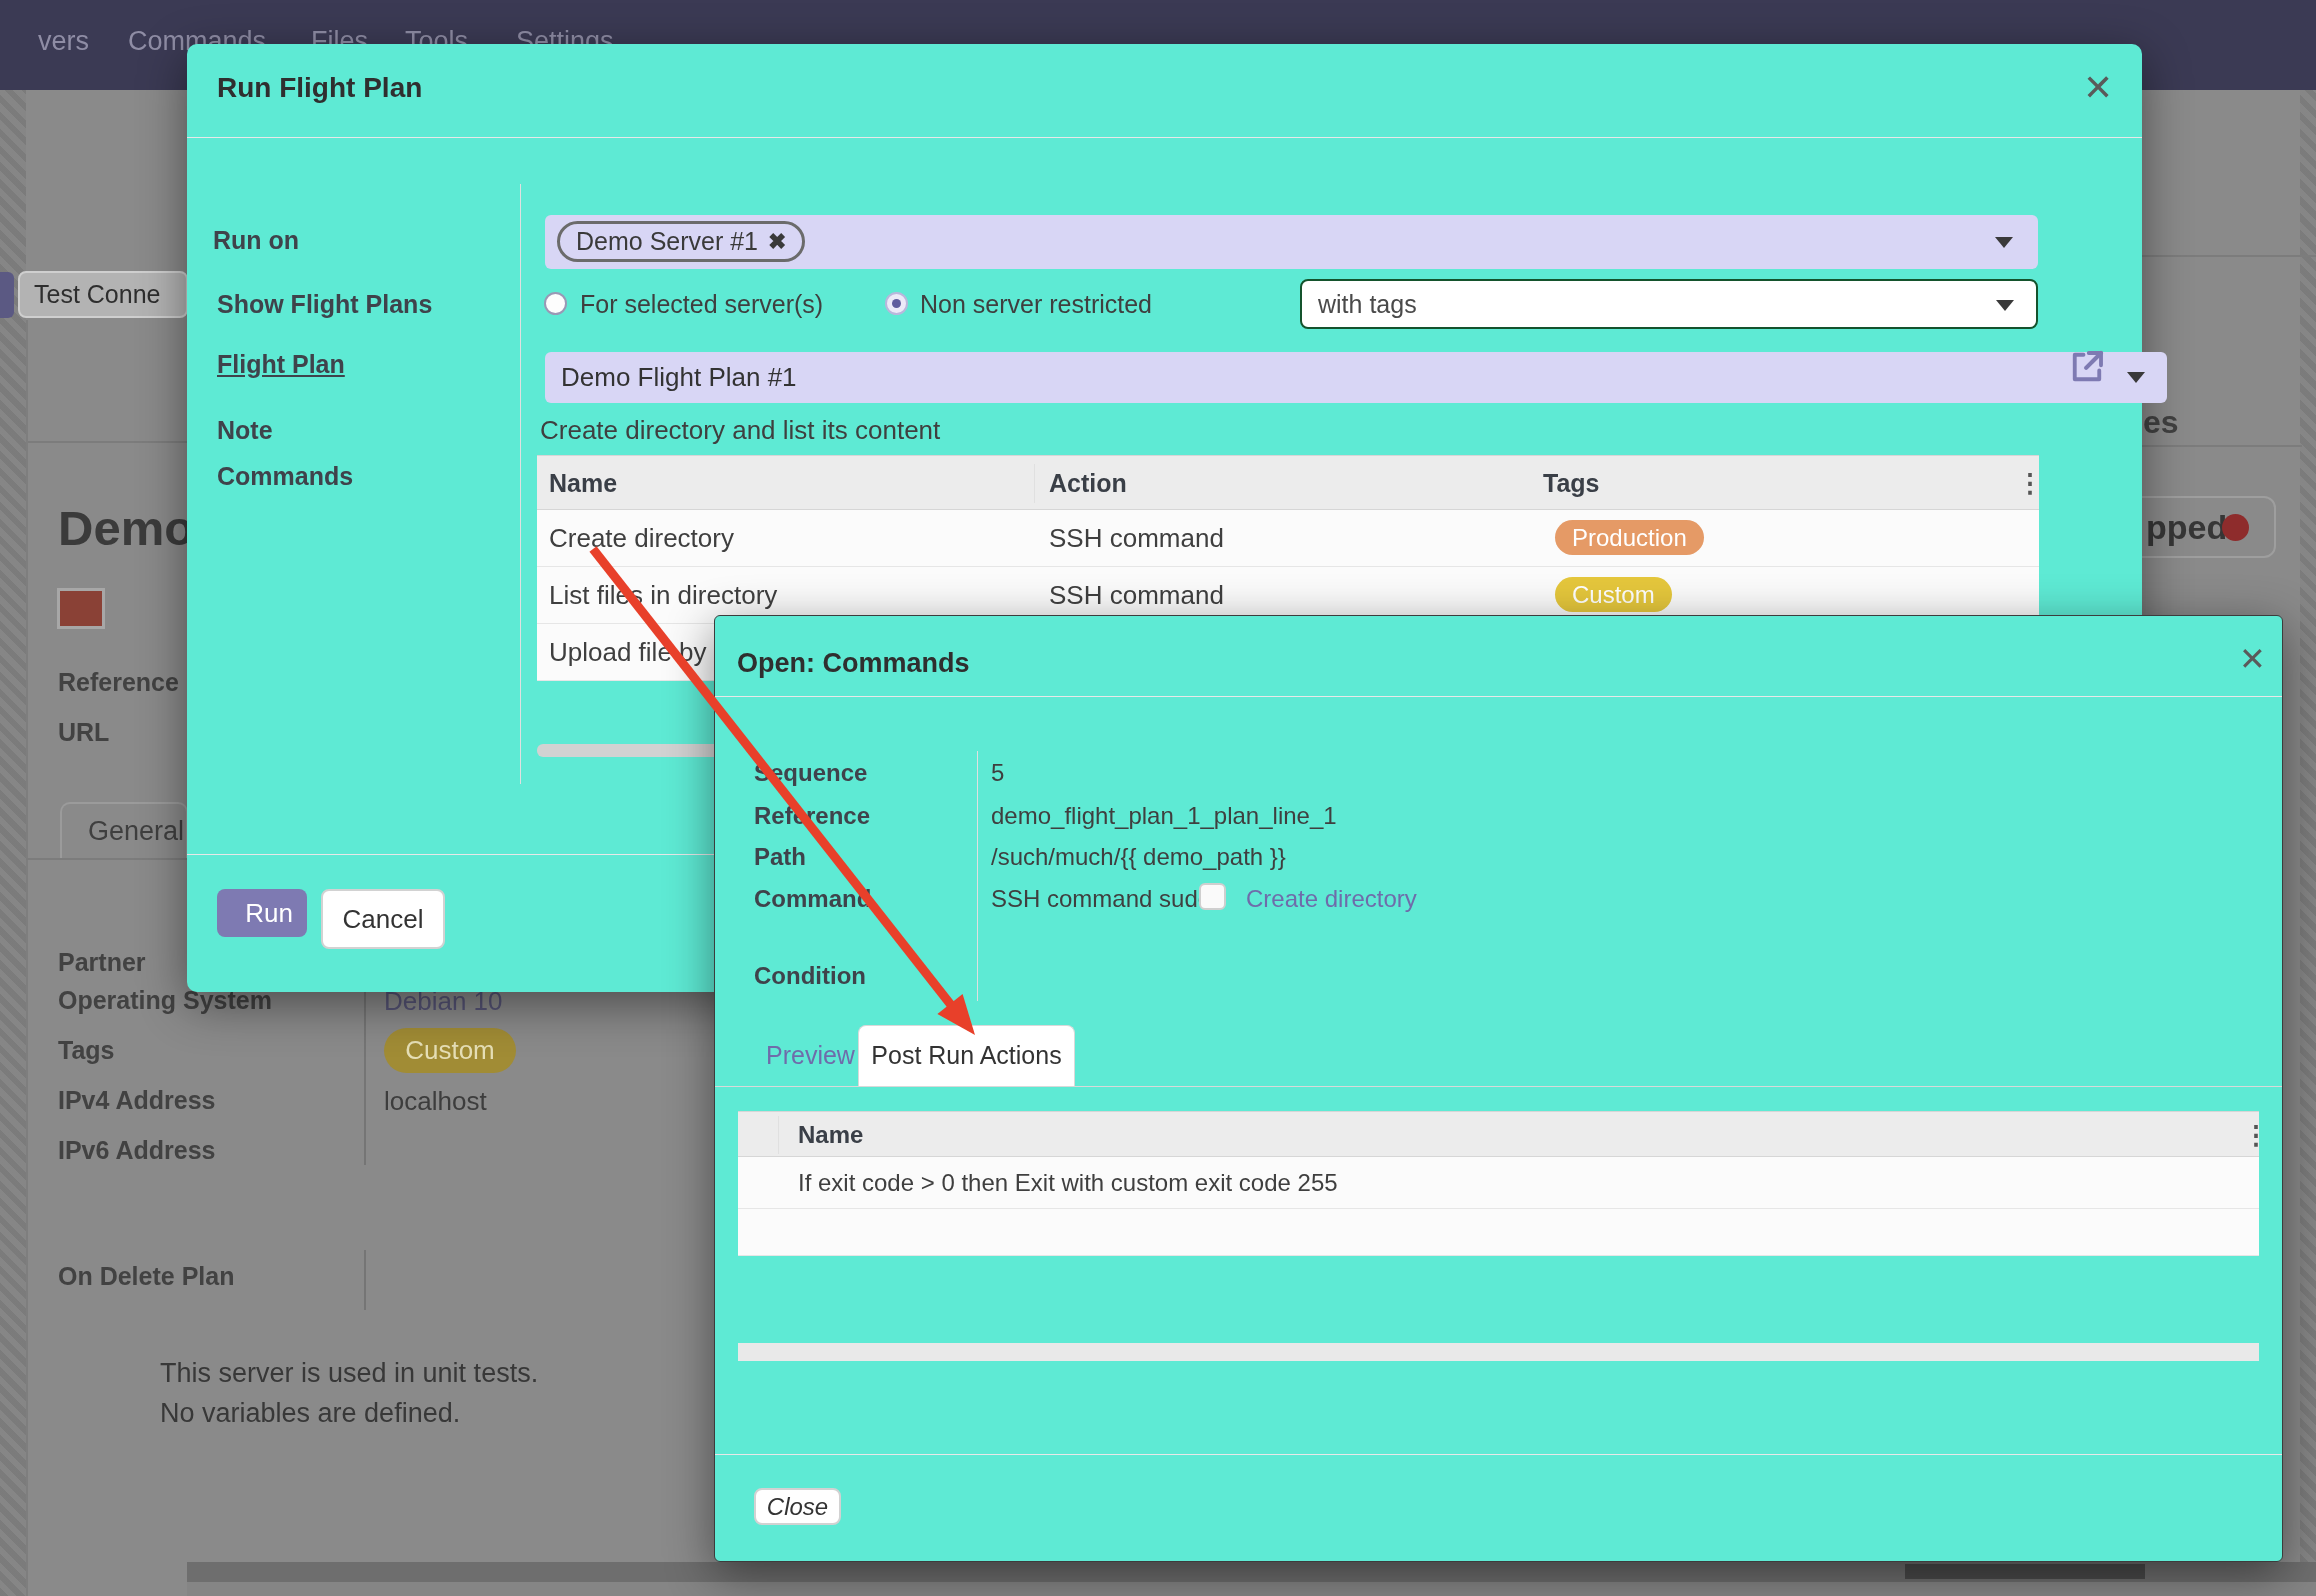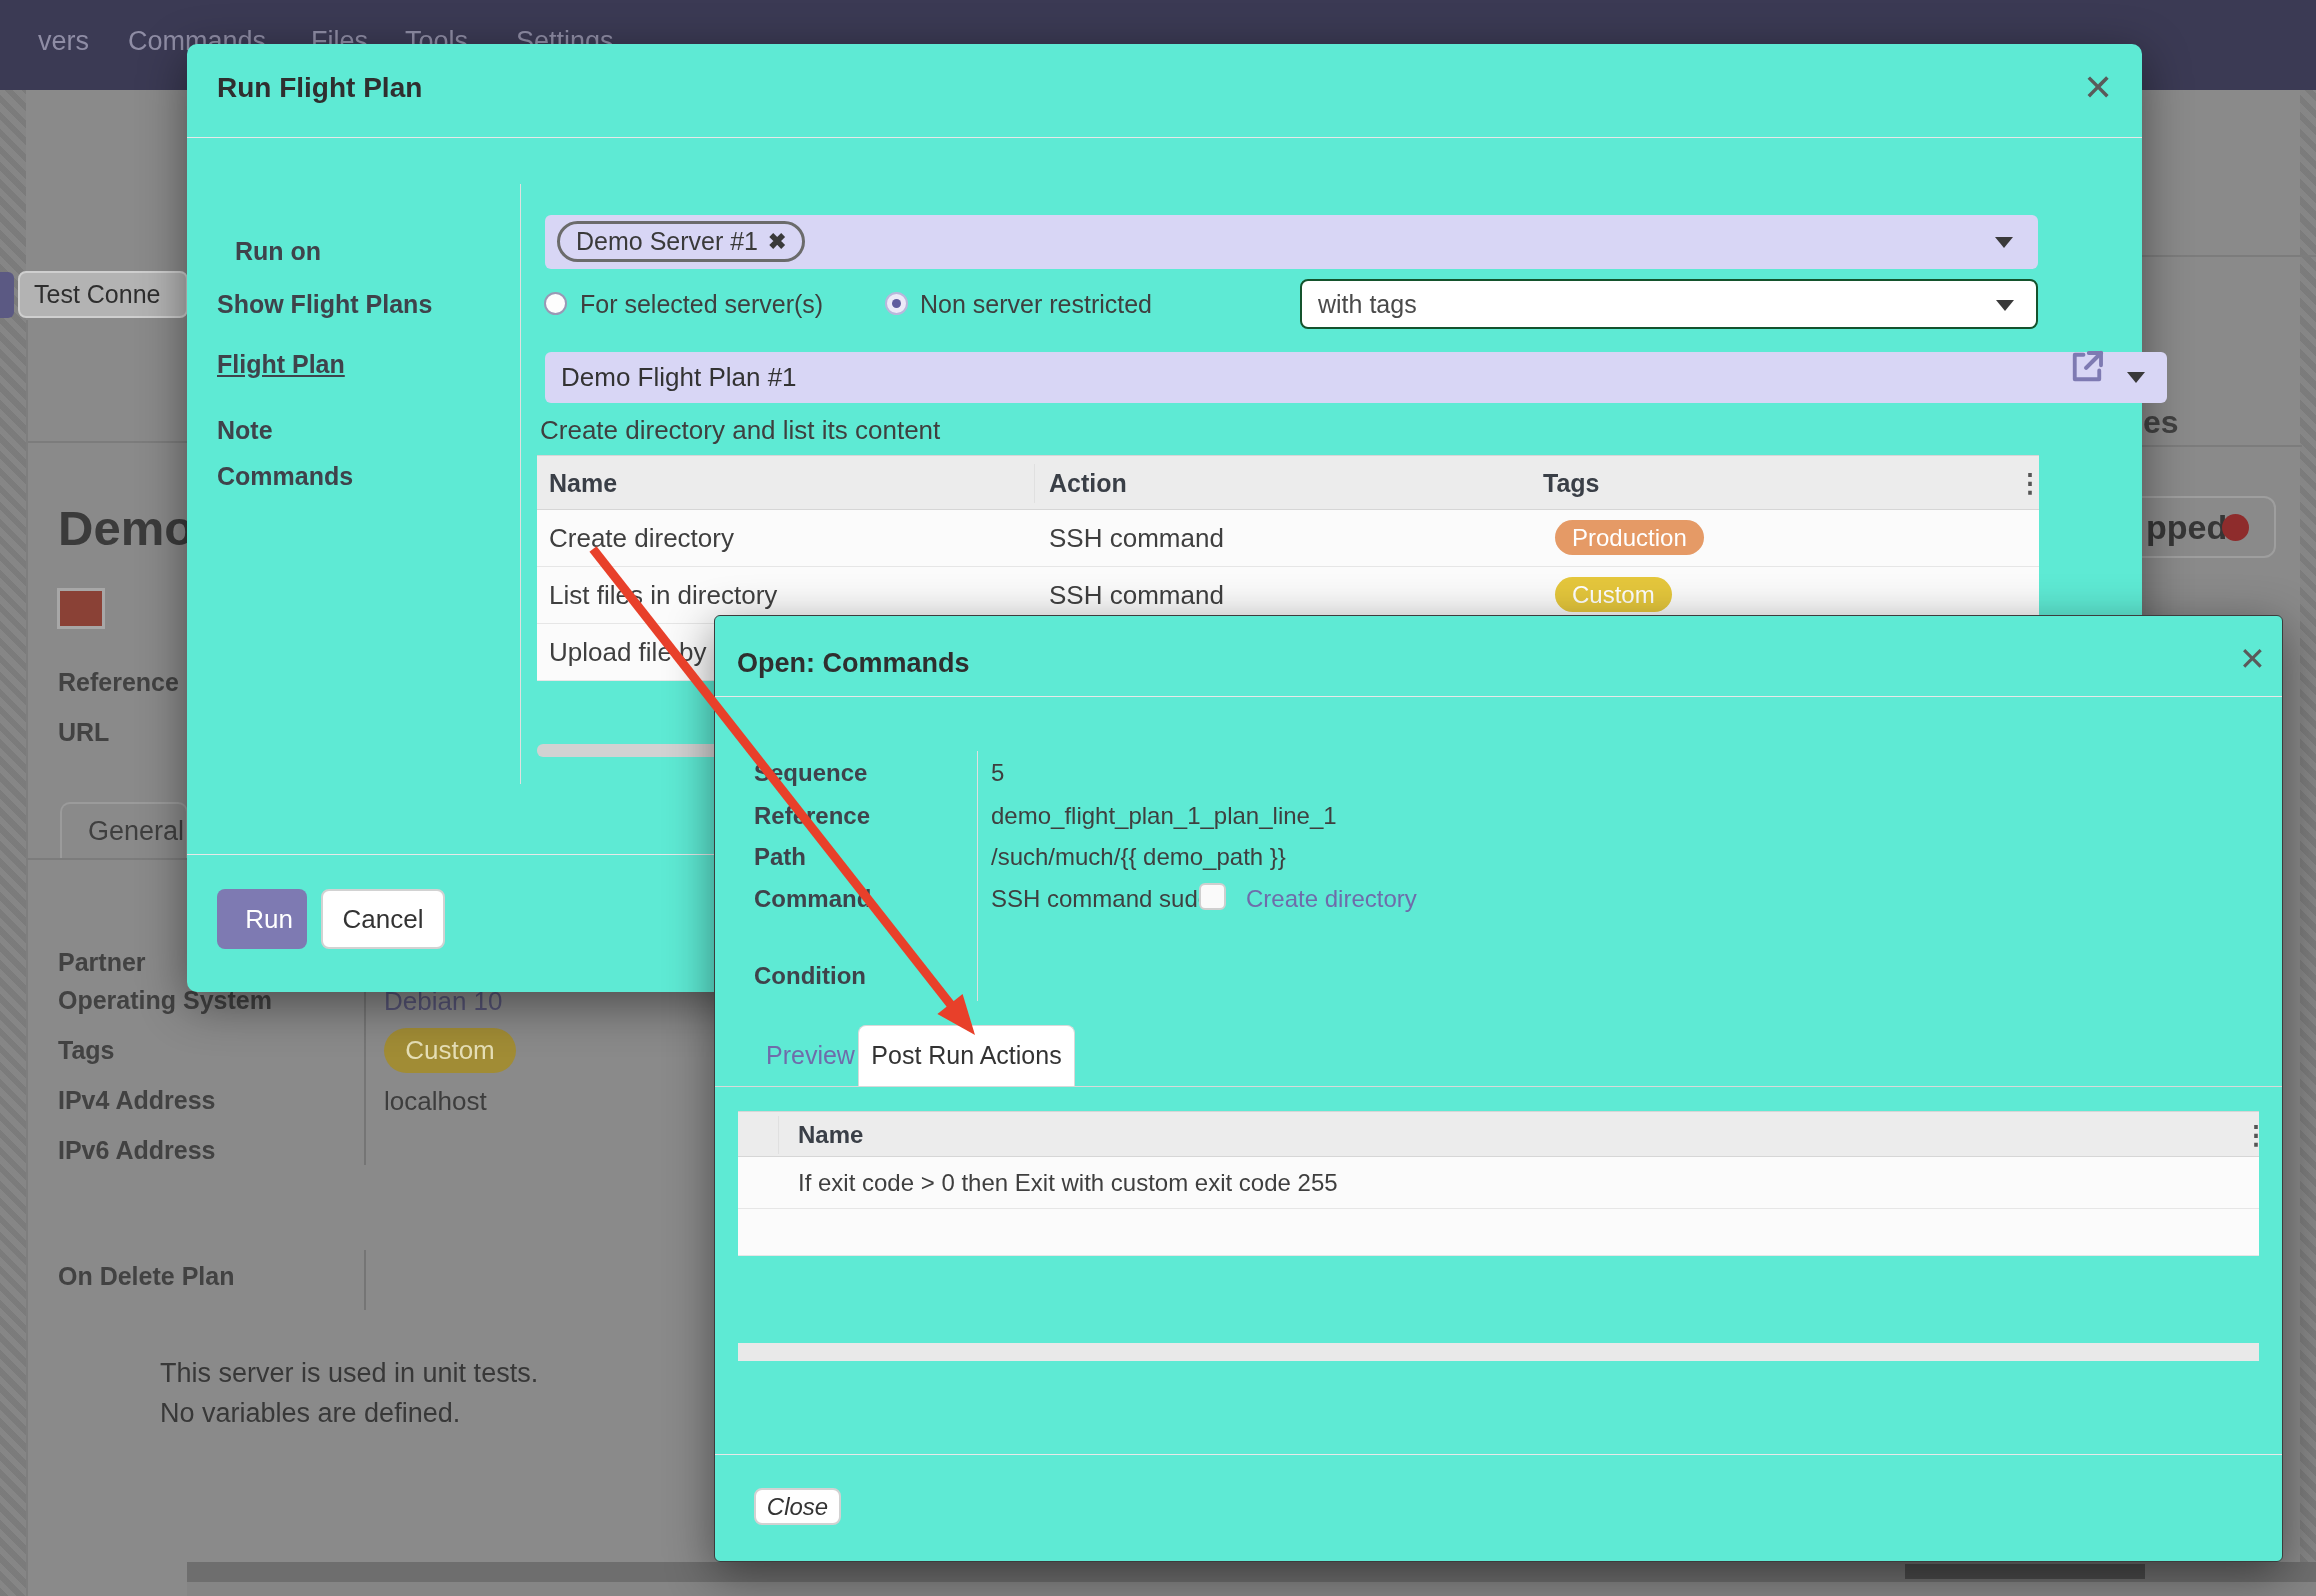--- a/index.html
+++ b/index.html
@@ -140,21 +140,21 @@
   <div class="abs bg bg-bottom-light strip-checker"></div>
   <div class="abs bg bg-artifact"></div>
 
   <div class="modal" style="left:187px; top:44px; width:1955px; height:948px; z-index:10;">
     <div class="abs modal-title" style="left:30px; top:28px; font-size:28px;">Run Flight Plan</div>
     <div class="abs x-close" style="left:1896px; top:26px;">✕</div>
     <div class="abs hline" style="left:0; top:93px; width:1955px;"></div>
 
     <div class="abs vline-light" style="left:333px; top:140px; height:600px;"></div>
 
-    <div class="abs flabel" style="left:48px; top:182px;margin-top:11px;">Run on</div>
+    <div class="abs flabel" style="left:26px; top:182px;">Run on</div>
     <div class="abs lav-field" style="left:358px; top:171px; width:1493px; height:54px;">
       <div class="pill" style="position:absolute; left:12px; top:6px;">
         <span>Demo Server #1</span>
         <span class="rm">✖</span>
       </div>
       <div class="caret" style="position:absolute; right:25px; top:22px;"></div>
     </div>
 
     <div class="abs flabel" style="left:30px; top:246px;">Show Flight Plans</div>
     <div class="abs radio" style="left:357px; top:248px;"></div>
@@ -200,21 +200,21 @@
         <span class="td" style="position:absolute; left:512px; top:13px;">SSH command</span>
         <span class="badge badge-custom" style="position:absolute; left:1018px; top:10px;">Custom</span>
       </div>
       <div class="trow" style="position:relative; height:57px;">
         <span class="td" style="position:absolute; left:12px; top:13px;">Upload file by</span>
       </div>
     </div>
     <div class="abs scroll-thumb" style="left:350px; top:700px; width:240px; height:13px;"></div>
 
     <div class="abs hline" style="left:0; top:810px; width:1955px;"></div>
-    <button class="abs btn btn-primary" style="left:30px; top:845px; width:90px; height:60px;padding-left:14px;">Run</button>
+    <button class="abs btn btn-primary" style="left:30px; top:845px; width:90px; height:48px;padding-left:14px;">Run</button>
     <button class="abs btn btn-plain" style="left:134px; top:845px; width:124px; height:60px;">Cancel</button>
   </div>
 
   <div class="modal" style="left:714px; top:615px; width:1569px; height:947px; z-index:20; border:1px solid #3c3c3c; border-radius:6px;">
     <div class="abs modal-title" style="left:22px; top:32px; font-size:27px;">Open: Commands</div>
     <div class="abs x-close" style="left:1524px; top:25px; font-size:32px;">✕</div>
     <div class="abs hline" style="left:0; top:80px; width:1567px;"></div>
 
     <div class="abs vline-light" style="left:262px; top:135px; height:250px;"></div>
 

